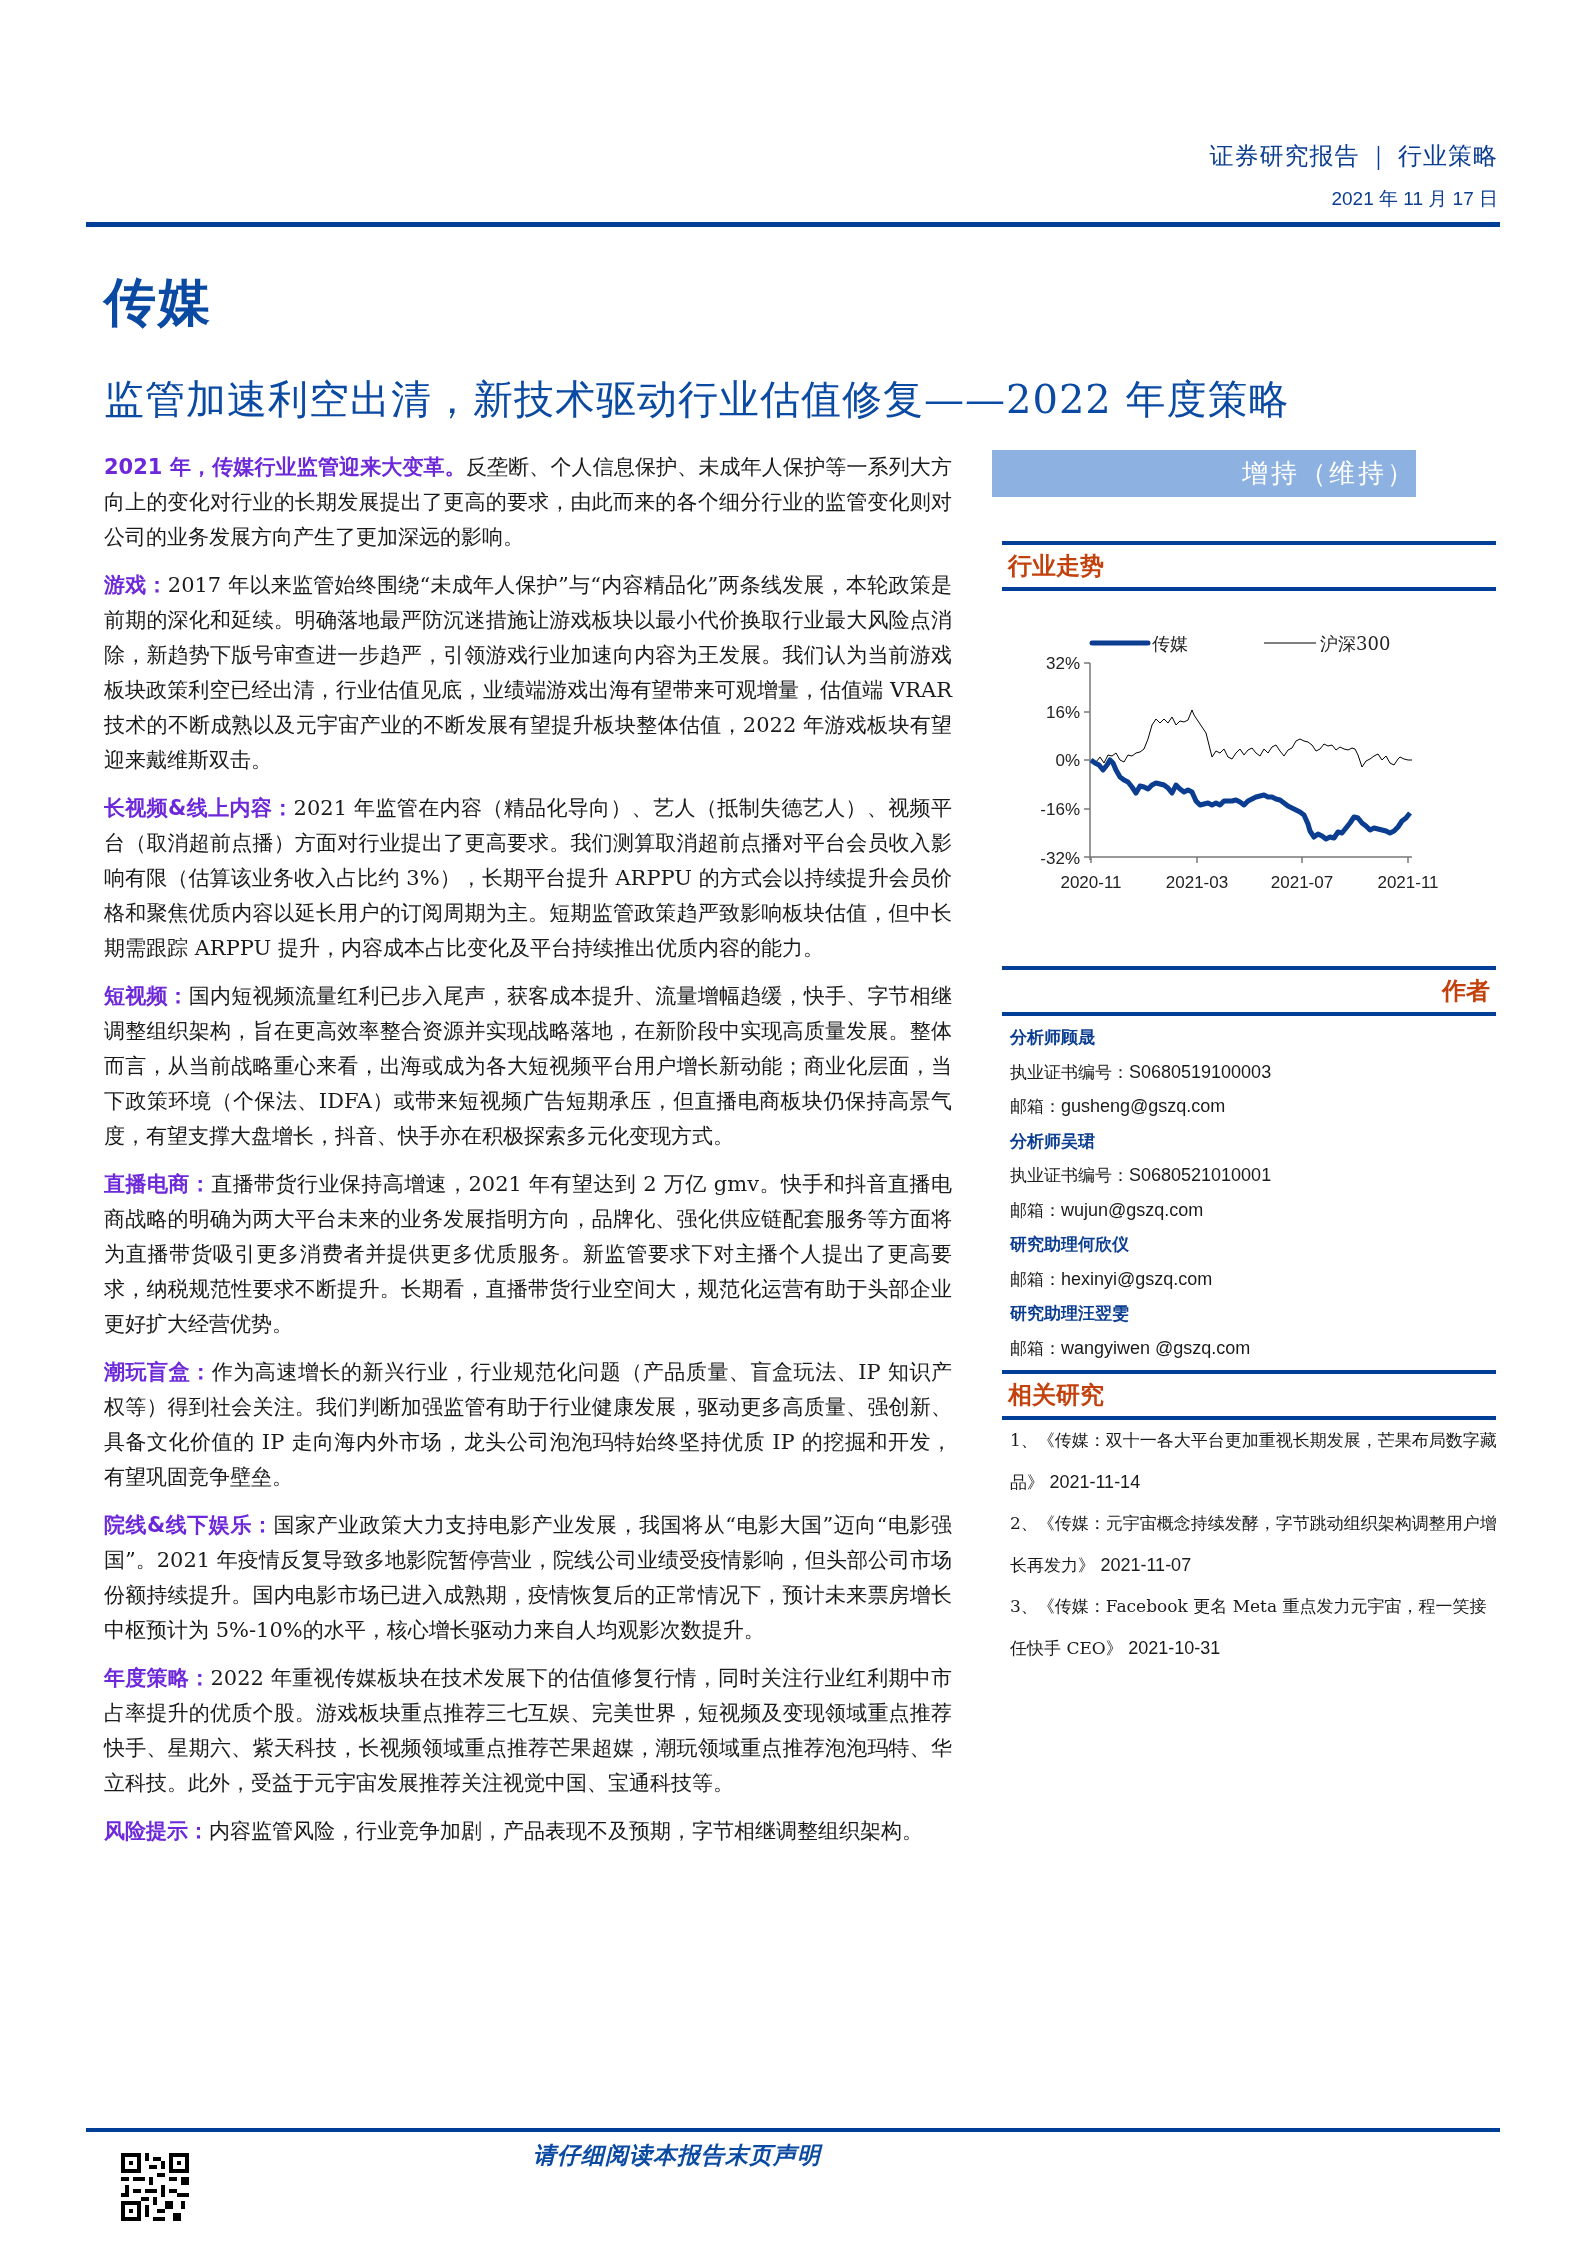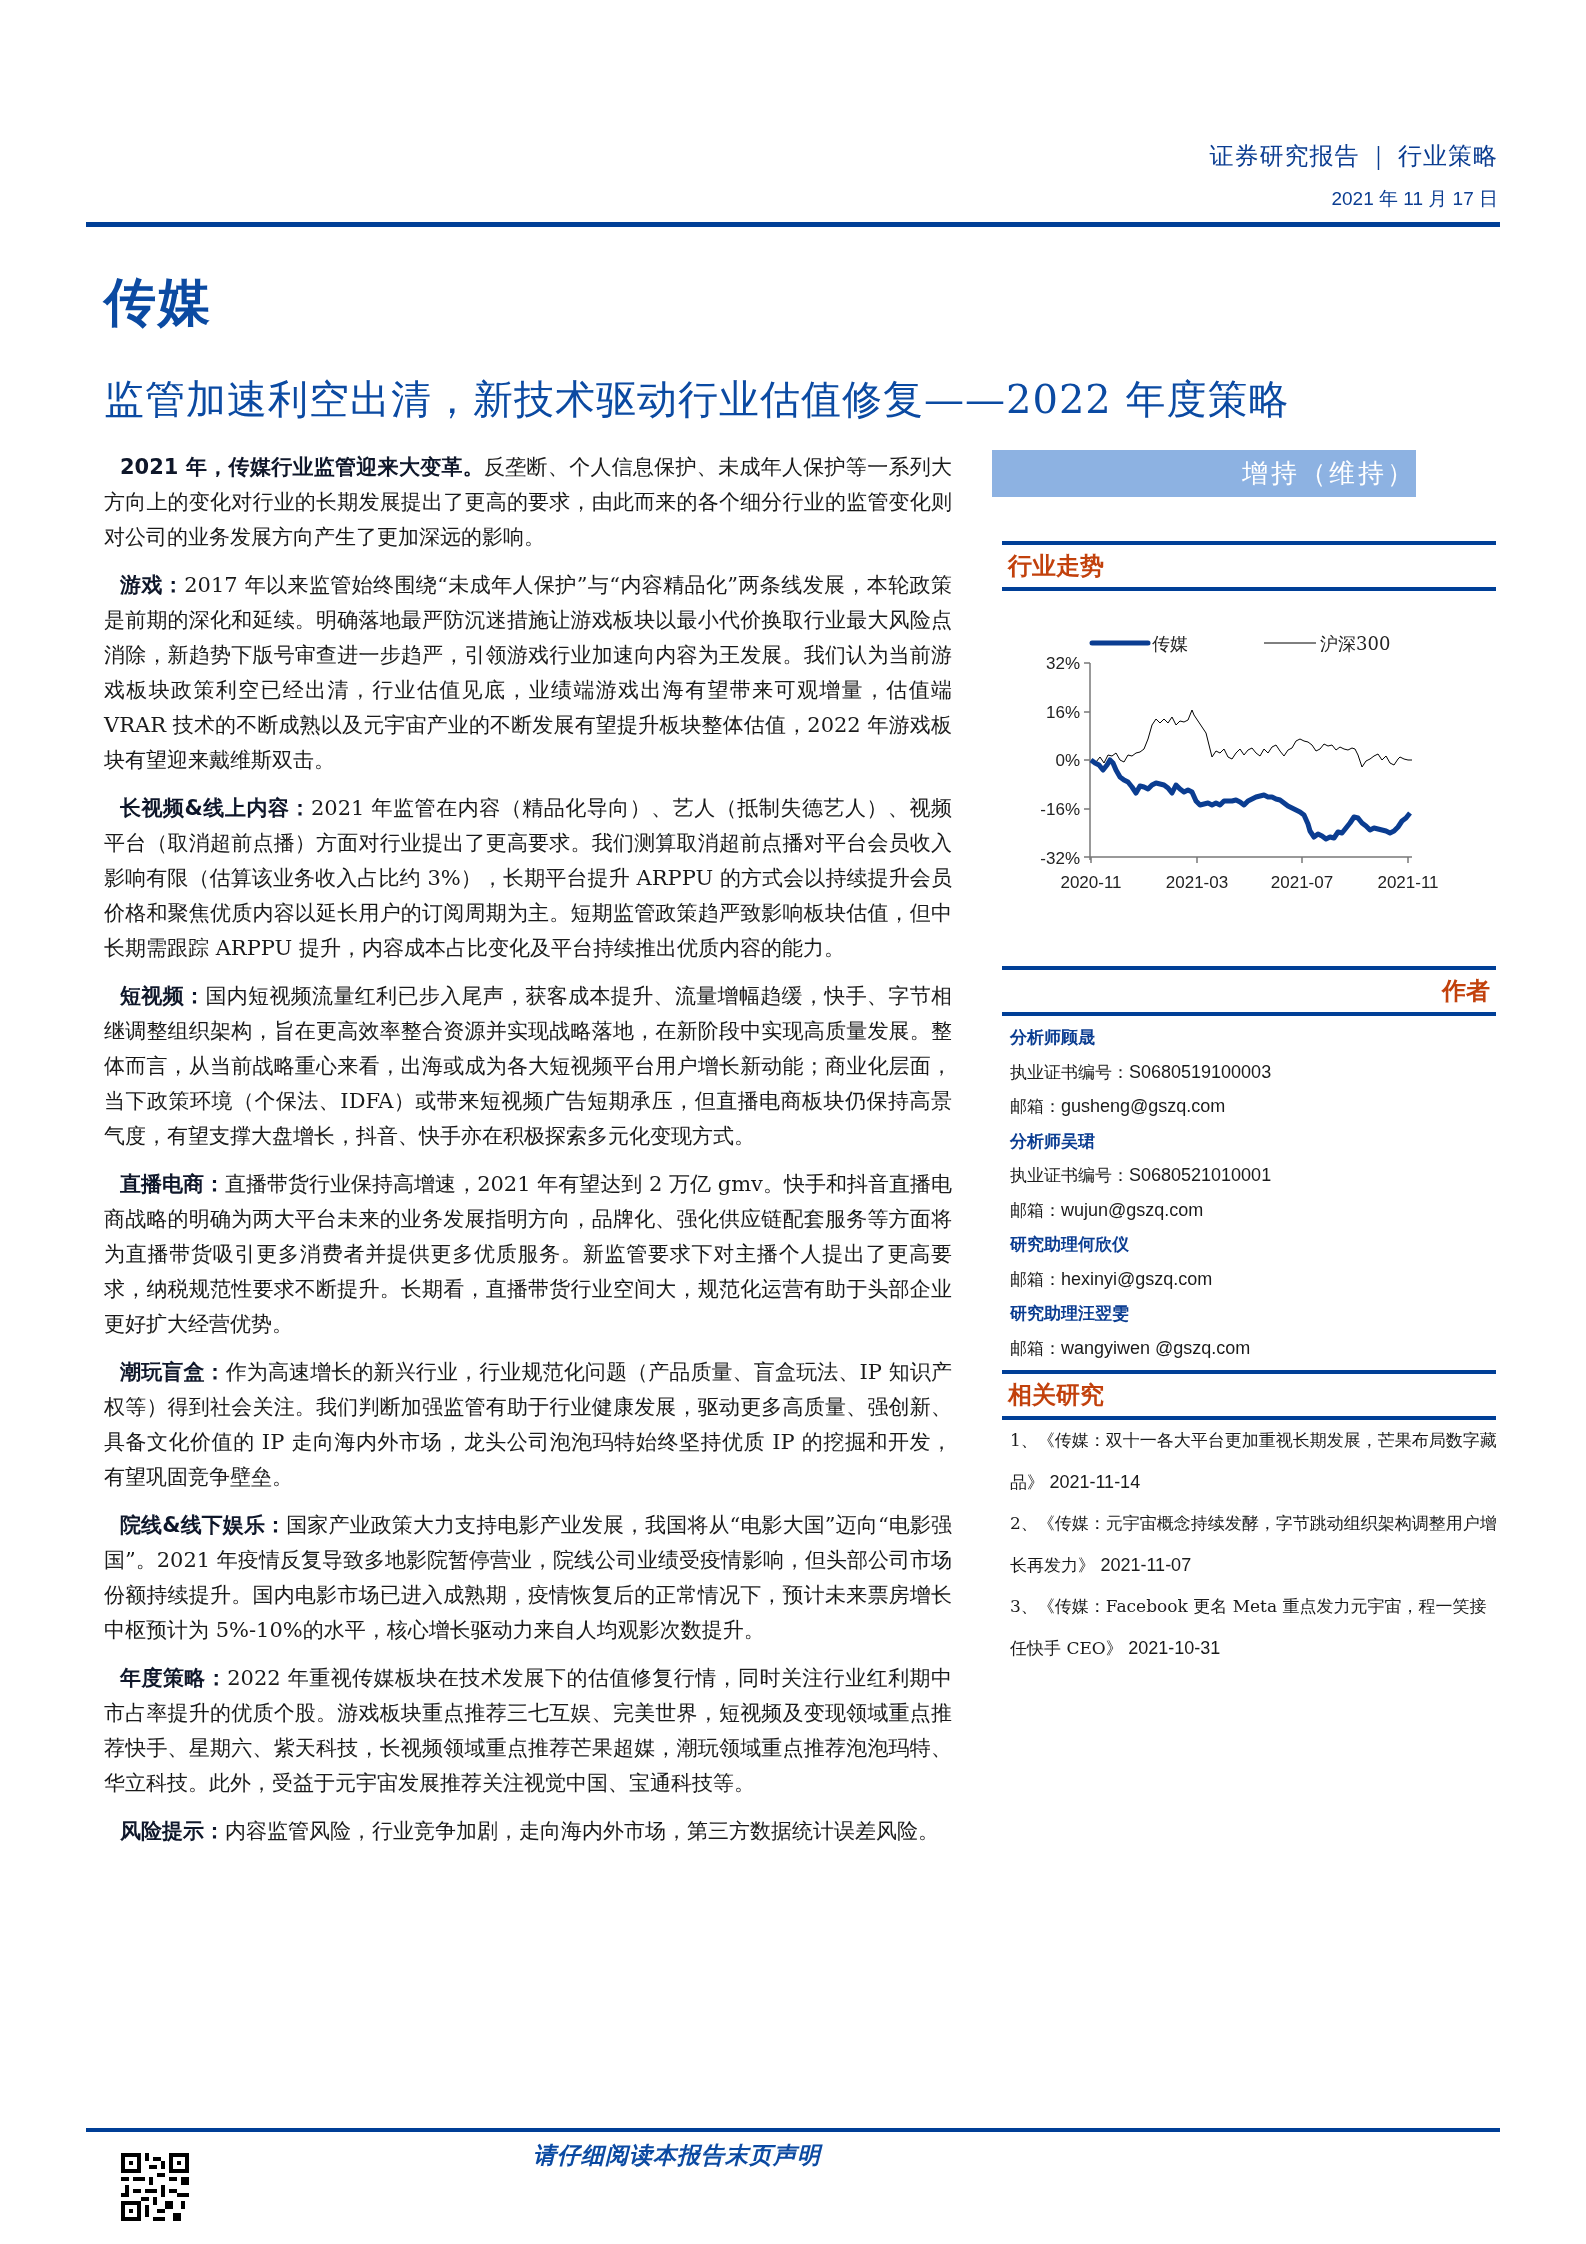--- a/index.html
+++ b/index.html
@@ -6,21 +6,21 @@
   body { width:1586px; height:2244px; position:relative; overflow:hidden;
          font-family:"DejaVu Sans","Liberation Sans",sans-serif; color:#1a1a1a; }
   .abs { position:absolute; }
   .hdr-type { right:88px; top:140px; font-size:24px; color:#0b3d91; letter-spacing:1px; font-family:Liberation Serif, serif; }
   .hdr-date { right:88px; top:186px; font-size:19px; color:#0b3d91; font-family:"Liberation Sans",sans-serif; }
   .rule-top { left:86px; top:222px; width:1414px; height:5px; background:#003f97; }
   .sector { left:104px; top:268px; font-size:52px; font-weight:bold; color:#0b4aa2; font-family:"DejaVu Serif",serif; letter-spacing:2px; }
   .title { left:104px; top:372px; font-size:40px; font-weight:normal; color:#0b4aa2; font-family:"DejaVu Serif",serif; letter-spacing:1px; white-space:nowrap; }
   .body { left:104px; top:450px; width:848px; font-size:21px; line-height:35px; text-align:justify; }
   .para { margin:0 0 13px 0; font-family:"DejaVu Serif",serif; }
-  .para .lead { color:#0f172a; font-weight:bold; font-family:"DejaVu Sans",sans-serif;margin-left:16px; }
+  .para .lead { color:#6d28d9; font-weight:bold; font-family:"DejaVu Sans",sans-serif; }
   .rating { left:992px; top:450px; width:424px; height:47px; background:#8db2e2; color:#fff; font-size:26px; text-align:right; line-height:47px; letter-spacing:3px; font-family:"DejaVu Serif",serif; }
   .sec-head { left:1002px; width:494px; }
   .sec-head .rl { height:4px; background:#003f97; }
   .sec-head .tx { font-size:24px; font-weight:bold; color:#c2410c; padding:4px 6px; height:34px; line-height:34px; font-family:"DejaVu Serif",serif; }
   .chart { left:1010px; top:615px; width:480px; height:300px; }
   .authors { left:1010px; top:1020px; width:490px; font-size:17px; }
   .authors .row { height:34.5px; line-height:34.5px; white-space:nowrap; }
   .authors .role { color:#0b3d91; font-weight:bold; font-family:"DejaVu Serif",serif; }
   .authors .role span.nm { }
   .authors .lbl { font-family:"DejaVu Serif",serif; }
@@ -43,21 +43,21 @@
 
 <div class="abs body">
   <p class="para"><span class="lead">2021 年，传媒行业监管迎来大变革。</span><span>反垄断、个人信息保护、未成年人保护等一系列大方向上的变化对行业的长期发展提出了更高的要求，由此而来的各个细分行业的监管变化则对公司的业务发展方向产生了更加深远的影响。</span></p>
   <p class="para"><span class="lead">游戏：</span><span>2017 年以来监管始终围绕“未成年人保护”与“内容精品化”两条线发展，本轮政策是前期的深化和延续。明确落地最严防沉迷措施让游戏板块以最小代价换取行业最大风险点消除，新趋势下版号审查进一步趋严，引领游戏行业加速向内容为王发展。我们认为当前游戏板块政策利空已经出清，行业估值见底，业绩端游戏出海有望带来可观增量，估值端 VRAR 技术的不断成熟以及元宇宙产业的不断发展有望提升板块整体估值，2022 年游戏板块有望迎来戴维斯双击。</span></p>
   <p class="para"><span class="lead">长视频&amp;线上内容：</span><span>2021 年监管在内容（精品化导向）、艺人（抵制失德艺人）、视频平台（取消超前点播）方面对行业提出了更高要求。我们测算取消超前点播对平台会员收入影响有限（估算该业务收入占比约 3%），长期平台提升 ARPPU 的方式会以持续提升会员价格和聚焦优质内容以延长用户的订阅周期为主。短期监管政策趋严致影响板块估值，但中长期需跟踪 ARPPU 提升，内容成本占比变化及平台持续推出优质内容的能力。</span></p>
   <p class="para"><span class="lead">短视频：</span><span>国内短视频流量红利已步入尾声，获客成本提升、流量增幅趋缓，快手、字节相继调整组织架构，旨在更高效率整合资源并实现战略落地，在新阶段中实现高质量发展。整体而言，从当前战略重心来看，出海或成为各大短视频平台用户增长新动能；商业化层面，当下政策环境（个保法、IDFA）或带来短视频广告短期承压，但直播电商板块仍保持高景气度，有望支撑大盘增长，抖音、快手亦在积极探索多元化变现方式。</span></p>
   <p class="para"><span class="lead">直播电商：</span><span>直播带货行业保持高增速，2021 年有望达到 2 万亿 gmv。快手和抖音直播电商战略的明确为两大平台未来的业务发展指明方向，品牌化、强化供应链配套服务等方面将为直播带货吸引更多消费者并提供更多优质服务。新监管要求下对主播个人提出了更高要求，纳税规范性要求不断提升。长期看，直播带货行业空间大，规范化运营有助于头部企业更好扩大经营优势。</span></p>
   <p class="para"><span class="lead">潮玩盲盒：</span><span>作为高速增长的新兴行业，行业规范化问题（产品质量、盲盒玩法、IP 知识产权等）得到社会关注。我们判断加强监管有助于行业健康发展，驱动更多高质量、强创新、具备文化价值的 IP 走向海内外市场，龙头公司泡泡玛特始终坚持优质 IP 的挖掘和开发，有望巩固竞争壁垒。</span></p>
   <p class="para"><span class="lead">院线&amp;线下娱乐：</span><span>国家产业政策大力支持电影产业发展，我国将从“电影大国”迈向“电影强国”。2021 年疫情反复导致多地影院暂停营业，院线公司业绩受疫情影响，但头部公司市场份额持续提升。国内电影市场已进入成熟期，疫情恢复后的正常情况下，预计未来票房增长中枢预计为 5%-10%的水平，核心增长驱动力来自人均观影次数提升。</span></p>
   <p class="para"><span class="lead">年度策略：</span><span>2022 年重视传媒板块在技术发展下的估值修复行情，同时关注行业红利期中市占率提升的优质个股。游戏板块重点推荐三七互娱、完美世界，短视频及变现领域重点推荐快手、星期六、紫天科技，长视频领域重点推荐芒果超媒，潮玩领域重点推荐泡泡玛特、华立科技。此外，受益于元宇宙发展推荐关注视觉中国、宝通科技等。</span></p>
-  <p class="para"><span class="lead">风险提示：</span><span>内容监管风险，行业竞争加剧，走向海内外市场，第三方数据统计误差风险。</span></p>
+  <p class="para"><span class="lead">风险提示：</span><span>内容监管风险，行业竞争加剧，产品表现不及预期，字节相继调整组织架构。</span></p>
 </div>
 
 <div class="abs rating">增持（维持）</div>
 
 <div class="abs sec-head" style="top:541px;">
   <div class="rl"></div>
   <div class="tx">行业走势</div>
   <div class="rl"></div>
 </div>
 

